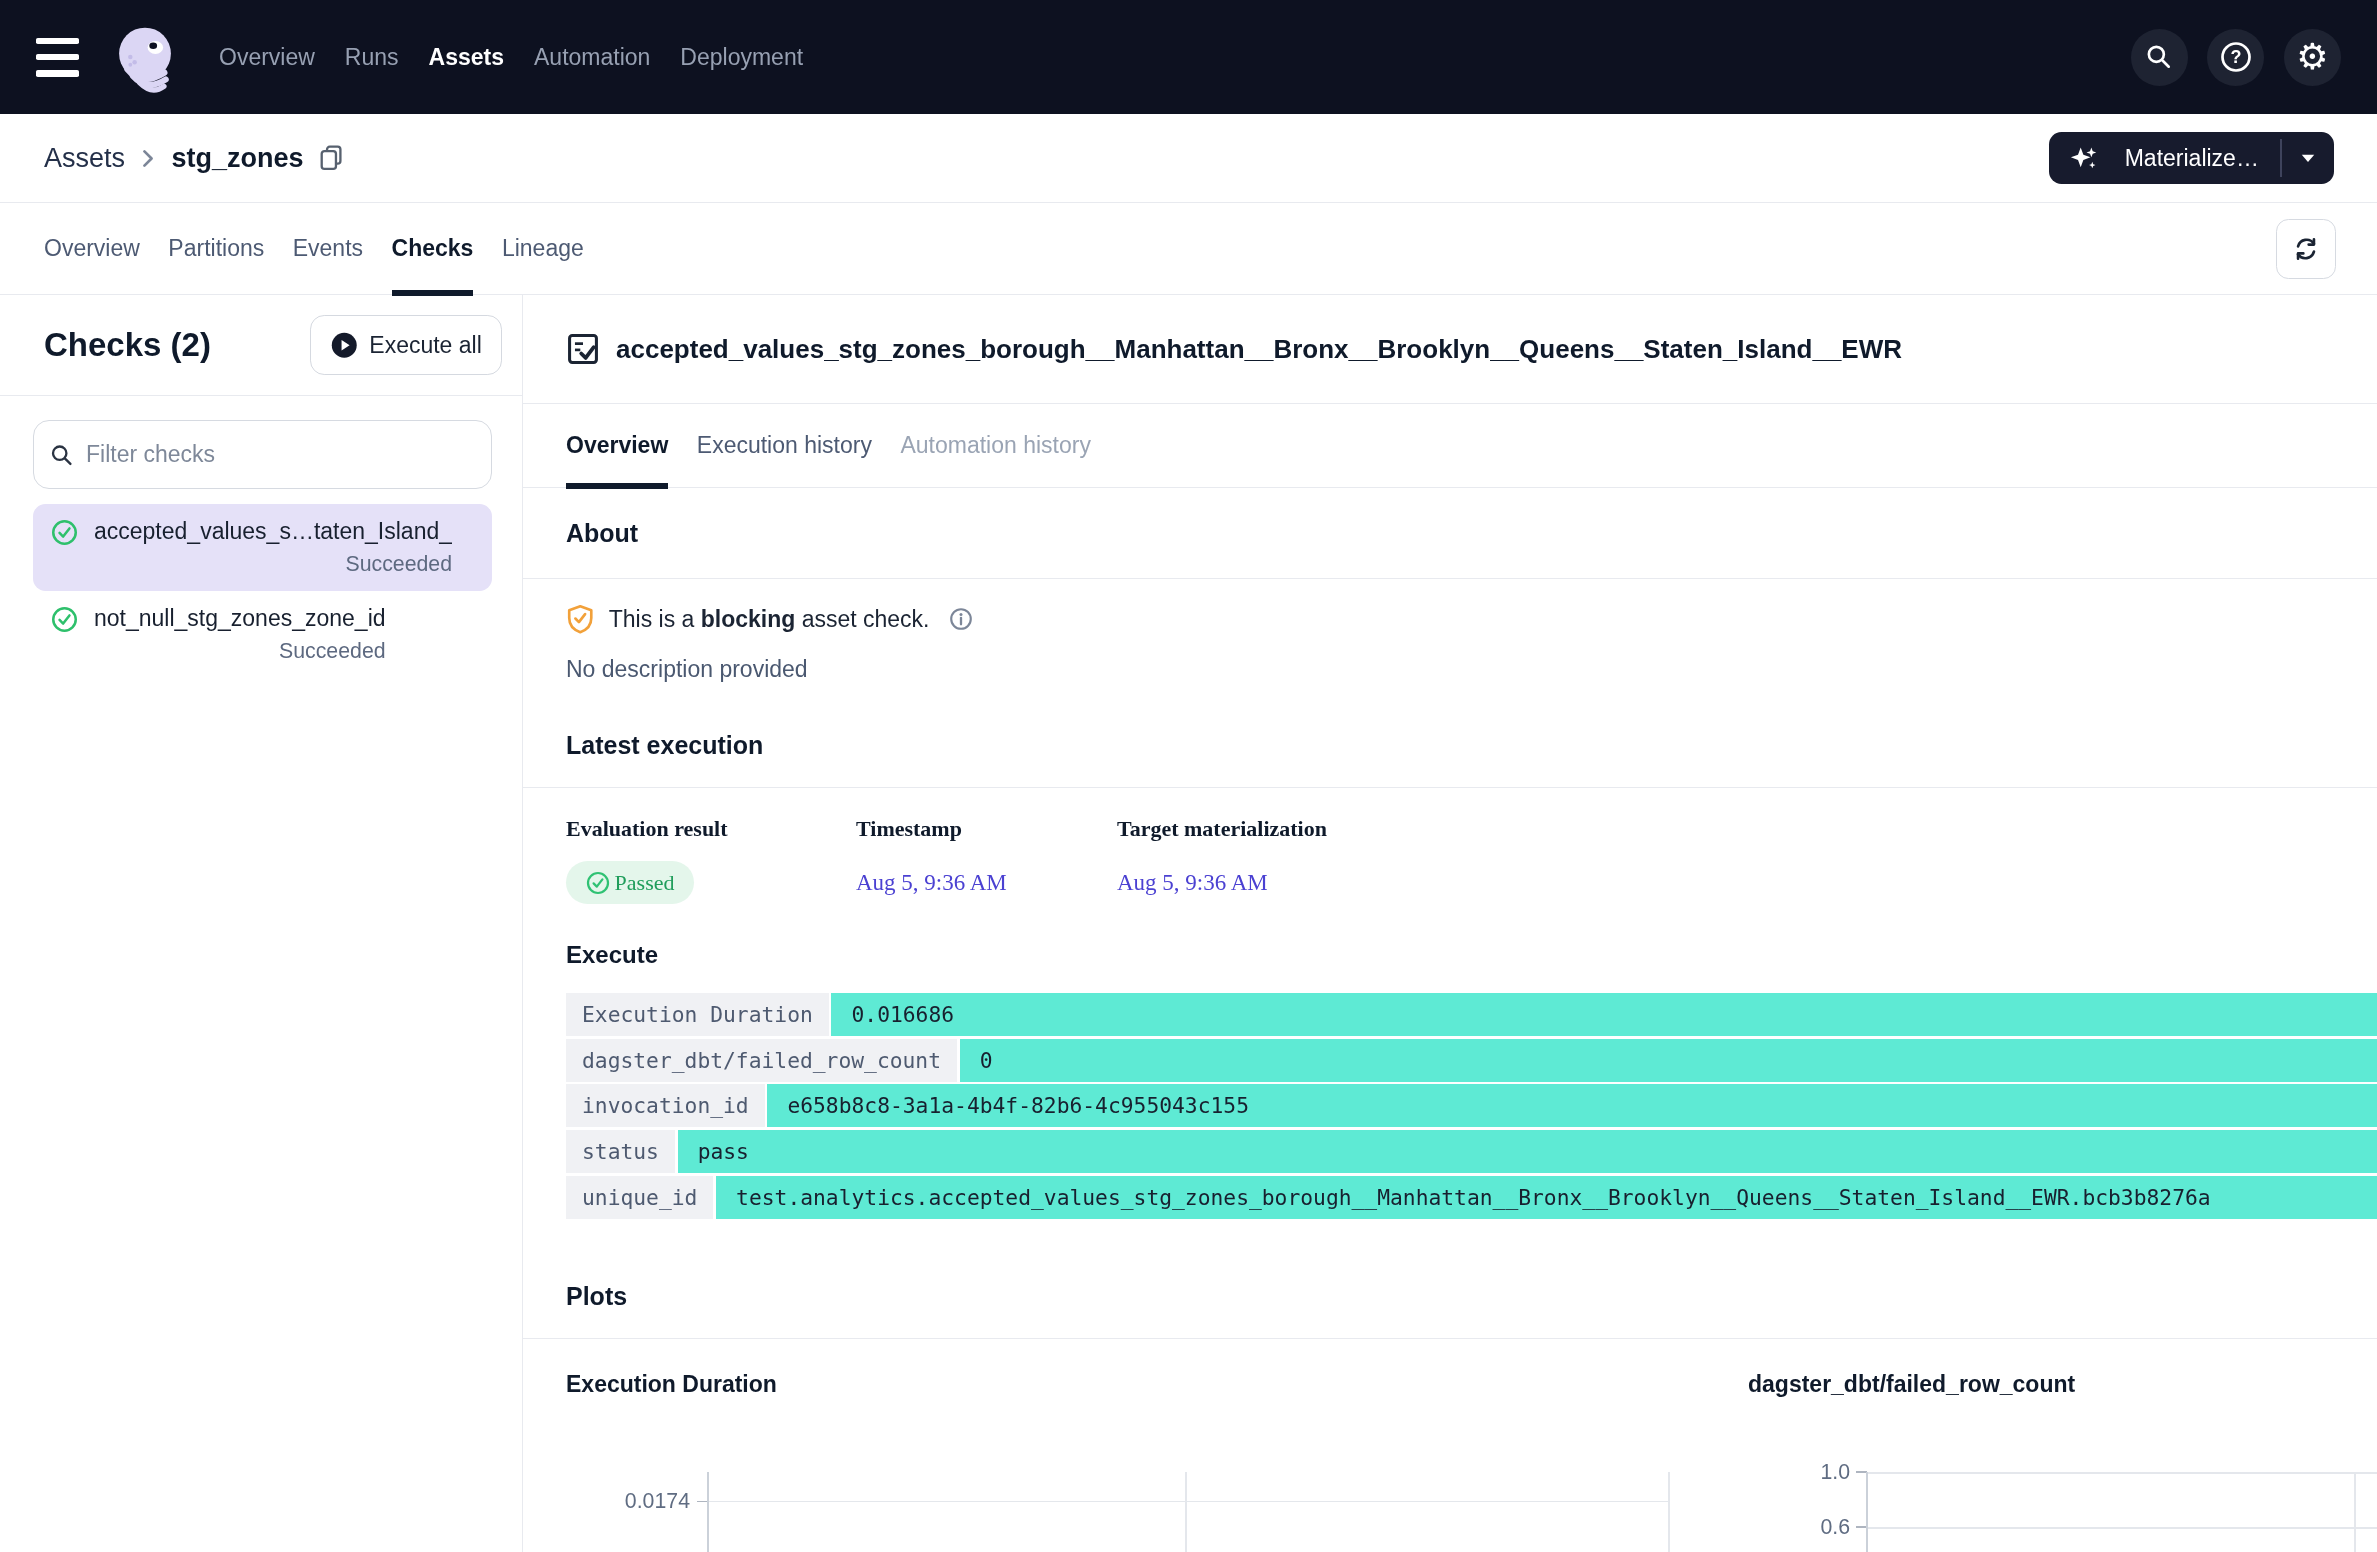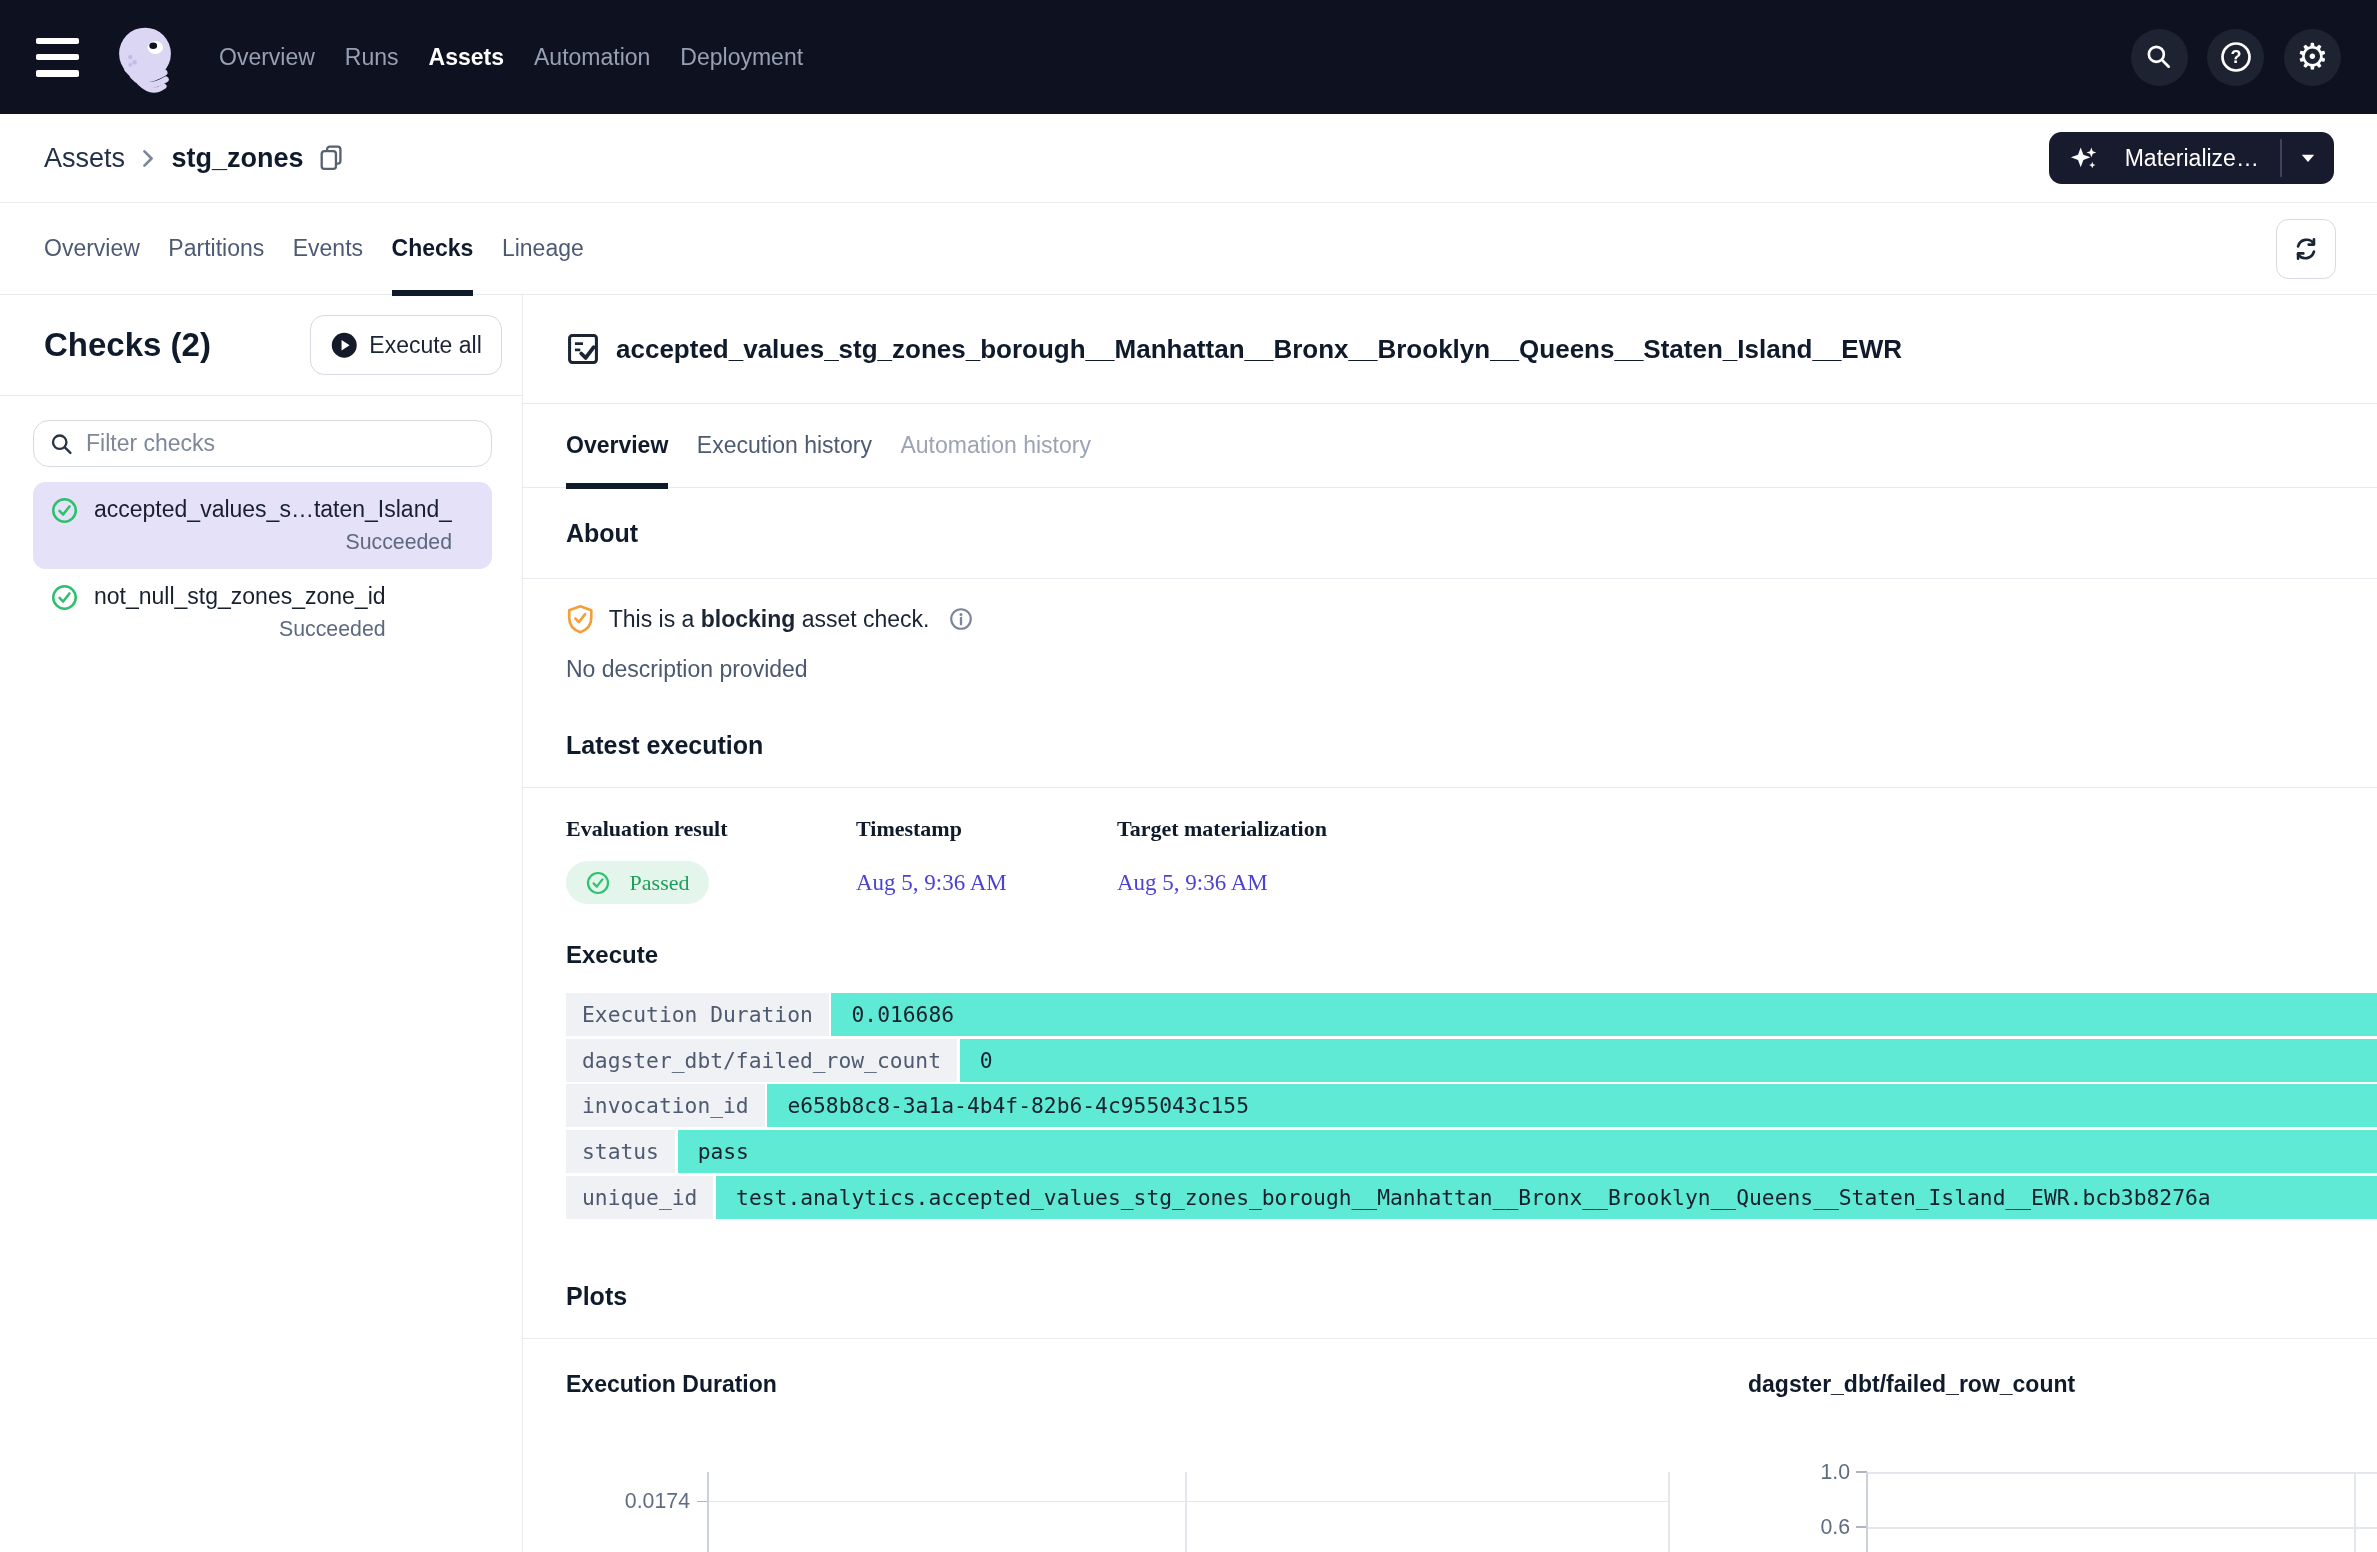--- a/index.html
+++ b/index.html
@@ -40,21 +40,21 @@
   
   .content { display:flex; height:1257px; }
 
   
   .sidebar { width:523px; flex:none; border-right:1.8px solid #E8EAEF; }
   .sb-header { height:101px; border-bottom:1.8px solid #E8EAEF; display:flex; align-items:center; justify-content:space-between; padding:0 19.6px 0 44px; }
   .sb-title { font-size:33px; font-weight:700; color:#0F1A2B; }
   .executeall { height:60px; border:1.8px solid #D5D9E0; border-radius:14.2px; background:#fff; display:flex; align-items:center; gap:10.7px; padding:0 19.6px; font-size:23px; color:#1B2433; cursor:pointer; }
   .sb-body { padding:24px 30px 0 33px; }
   .filterwrap { position:relative; }
-  .filterwrap input { width:100%; height:47px; border:1.8px solid #D6DAE1; border-radius:16px; padding:0 12px 0 52px; font-size:23px; font-family:"Liberation Sans",sans-serif; color:#1B2433; outline:none; }
+  .filterwrap input { width:100%; height:69px; border:1.8px solid #D6DAE1; border-radius:16px; padding:0 12px 0 52px; font-size:23px; font-family:"Liberation Sans",sans-serif; color:#1B2433; outline:none; }
   .filterwrap input::placeholder { color:#7E8899; }
   .filterwrap svg { position:absolute; left:16px; top:50%; transform:translateY(-50%); }
   .checklist { margin-top:15px;text-align:right; }
   .check-item { display:flex; gap:16px; padding:11.6px 14.2px 13.3px 18px; border-radius:12.4px; cursor:pointer; align-items:flex-start; }
   .check-item.selected { background:#E5E1F8; }
   .check-item .ic { margin-top:3.6px; flex:none; }
   .check-item .nm { font-size:23px; color:#18202F; line-height:30px; white-space:nowrap; overflow:hidden; max-width:388px; }
   .check-item .st { font-size:21.3px; color:#5D6980; line-height:27px; margin-top:5.3px; }
 
   
@@ -71,21 +71,21 @@
   .about-body { padding:25px 0 0 43px; }
   .blockrow { display:flex; align-items:center; gap:14.2px; height:30px; font-size:23px; color:#1B2433; }
   .blockrow b { font-weight:700; }
   .infoic { margin-left:5.3px; display:flex; }
   .nodesc { margin-top:21.3px; font-size:23px; color:#4A5870; line-height:28.5px; }
   .latest-headwrap { border-bottom:1.8px solid #E8EAEF; }
   .latest-head2 { font-size:25px; font-weight:700; color:#0F1A2B; padding:46px 0 27px 43px; line-height:30px; }
   .cols { display:flex; padding:27px 0 0 43px;font-family:Liberation Serif, serif; }
   .col1 { width:290px; } .col2 { width:261px; }
   .collabel { font-size:22px; font-weight:700; color:#0F1A2B; line-height:27px; }
-  .passed { margin-top:19.6px; display:inline-flex; align-items:center; gap:20px; height:43px; padding:0 19.6px; border-radius:888px; background:#E4F6EB; color:#1F9D5B; font-size:22px; }
+  .passed { margin-top:19.6px; display:inline-flex; align-items:center; gap:5px; height:43px; padding:0 19.6px; border-radius:888px; background:#E4F6EB; color:#1F9D5B; font-size:22px; }
   .linkval { margin-top:27px; font-size:23px; color:#4B41D2; line-height:28.5px; cursor:pointer; }
 
   .meta-label { margin-top:37px; padding-left:43px; font-size:24px; font-weight:700; color:#0F1A2B; line-height:28.5px; }
   .metatable { margin:23px 0 0 43px; font-family:"DejaVu Sans Mono","Liberation Mono",monospace; font-size:21.3px; }
   .mrow { display:flex; margin-bottom:2.7px; height:43px; line-height:43px; }
   .mkey { background:#F0F1F4; color:#4E5A70; padding:0 16px; margin-right:2.7px; white-space:nowrap; flex:none; }
   .mval { background:#5eead4; color:#18202F; padding:0 20px; flex:1; white-space:nowrap; overflow:hidden; min-width:0; }
 
   .plots-head { font-size:25px; font-weight:700; color:#0F1A2B; padding:60px 0 27px 43px; line-height:30px; border-bottom:1.8px solid #E8EAEF; }
   .chartsrow { display:flex; padding:19.6px 0 0 43px; }

